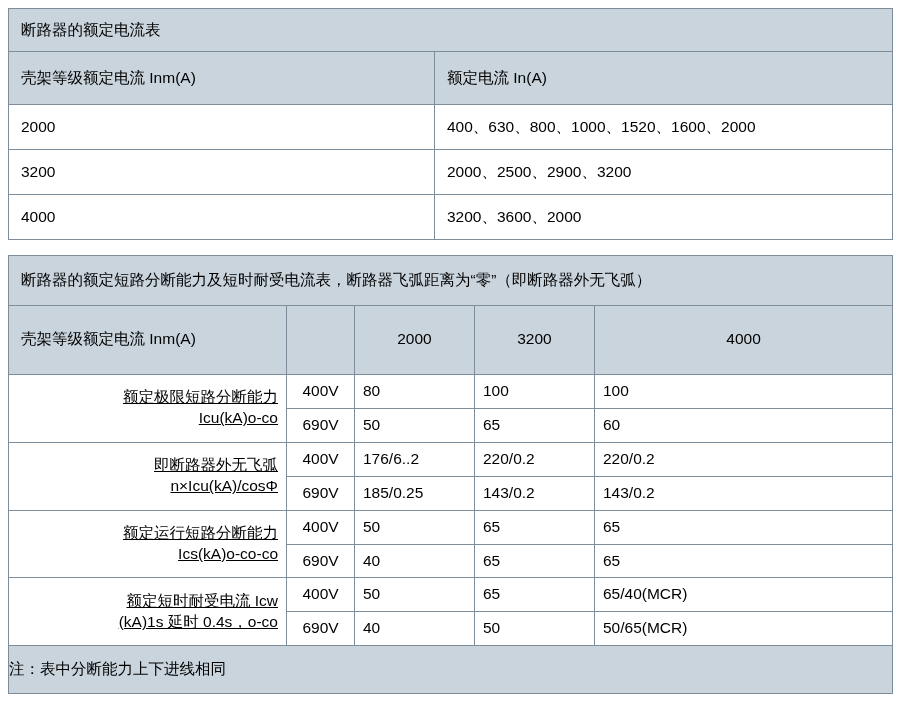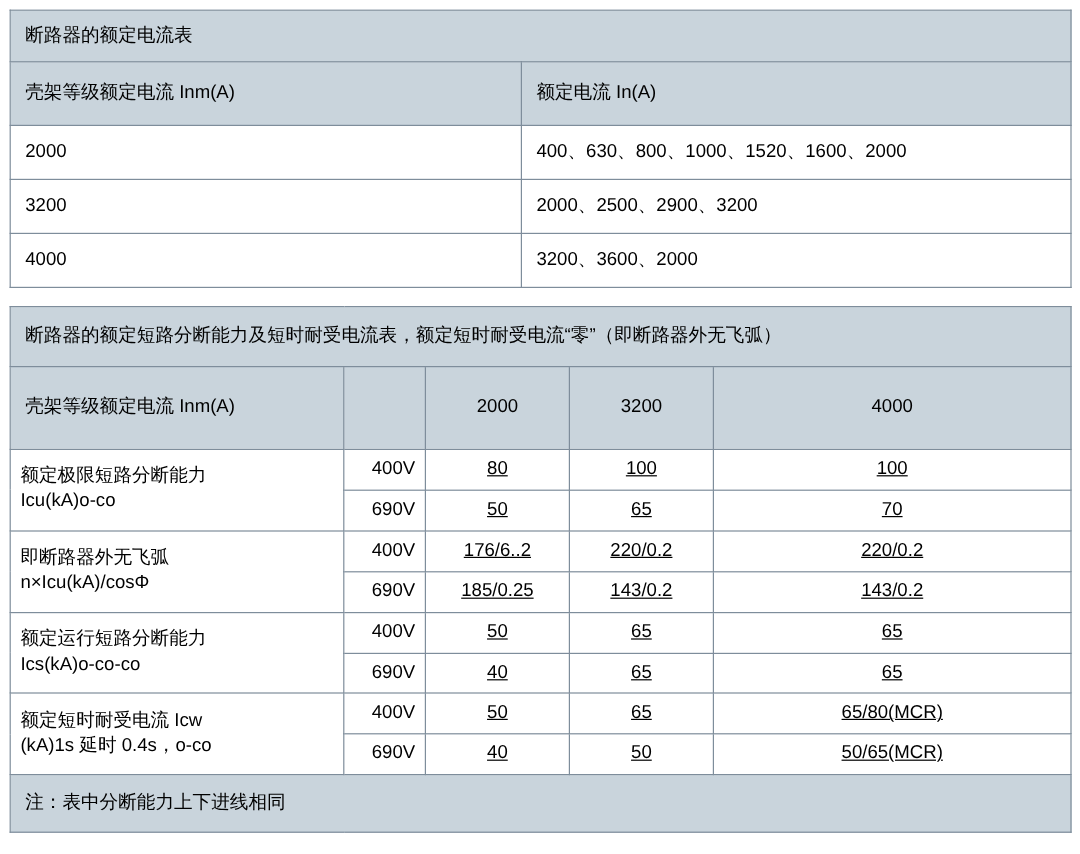--- a/index.html
+++ b/index.html
@@ -84,36 +84,36 @@
     padding: 8px;
   }
   .t2-head td.left-label {
     text-align: left;
     padding-left: 12px;
   }
   .t2-head td.blank-col {
     background: #c9d4dc;
   }
   .rowlabel {
-    text-align: left;
+    text-align: right;
     padding-left: 12px;
     padding-right: 6px;
     line-height: 1.45;
+    text-decoration: underline;
   }
   .vcell {
-    text-align: right;
+    text-align: center;
     width: 68px;
   }
   .numcell {
-    text-align: center;
-    text-decoration: underline;
+    text-align: left;
   }
   .note td {
     background: #c9d4dc;
-    padding: 13px 12px;
+    padding: 13px 0;
     font-size: 15.5px;
     border: 1px solid #7e8d9b;
   }
 </style>
 </head>
 <body>
 
 <div class="page">
 
   <table class="table1">
@@ -147,21 +147,21 @@
   <table class="table2">
     <colgroup>
       <col style="width:278px">
       <col style="width:68px">
       <col style="width:120px">
       <col style="width:120px">
       <col style="width:298px">
     </colgroup>
     <tbody>
       <tr class="t2-title">
-        <td colspan="5">断路器的额定短路分断能力及短时耐受电流表，额定短时耐受电流“零”（即断路器外无飞弧）</td>
+        <td colspan="5">断路器的额定短路分断能力及短时耐受电流表，断路器飞弧距离为“零”（即断路器外无飞弧）</td>
       </tr>
       <tr class="t2-head">
         <td class="left-label">壳架等级额定电流 Inm(A)</td>
         <td class="blank-col"></td>
         <td>2000</td>
         <td>3200</td>
         <td>4000</td>
       </tr>
 
       <tr>
@@ -171,21 +171,21 @@
         </td>
         <td class="vcell">400V</td>
         <td class="numcell">80</td>
         <td class="numcell">100</td>
         <td class="numcell">100</td>
       </tr>
       <tr>
         <td class="vcell">690V</td>
         <td class="numcell">50</td>
         <td class="numcell">65</td>
-        <td class="numcell">70</td>
+        <td class="numcell">60</td>
       </tr>
 
       <tr>
         <td class="rowlabel" rowspan="2">
           <div>即断路器外无飞弧</div>
           <div>n×Icu(kA)/cosΦ</div>
         </td>
         <td class="vcell">400V</td>
         <td class="numcell">176/6..2</td>
         <td class="numcell">220/0.2</td>
@@ -216,21 +216,21 @@
       </tr>
 
       <tr>
         <td class="rowlabel" rowspan="2">
           <div>额定短时耐受电流 Icw</div>
           <div>(kA)1s 延时 0.4s，o-co</div>
         </td>
         <td class="vcell">400V</td>
         <td class="numcell">50</td>
         <td class="numcell">65</td>
-        <td class="numcell">65/80(MCR)</td>
+        <td class="numcell">65/40(MCR)</td>
       </tr>
       <tr>
         <td class="vcell">690V</td>
         <td class="numcell">40</td>
         <td class="numcell">50</td>
         <td class="numcell">50/65(MCR)</td>
       </tr>
 
       <tr class="note">
         <td colspan="5">注：表中分断能力上下进线相同</td>

